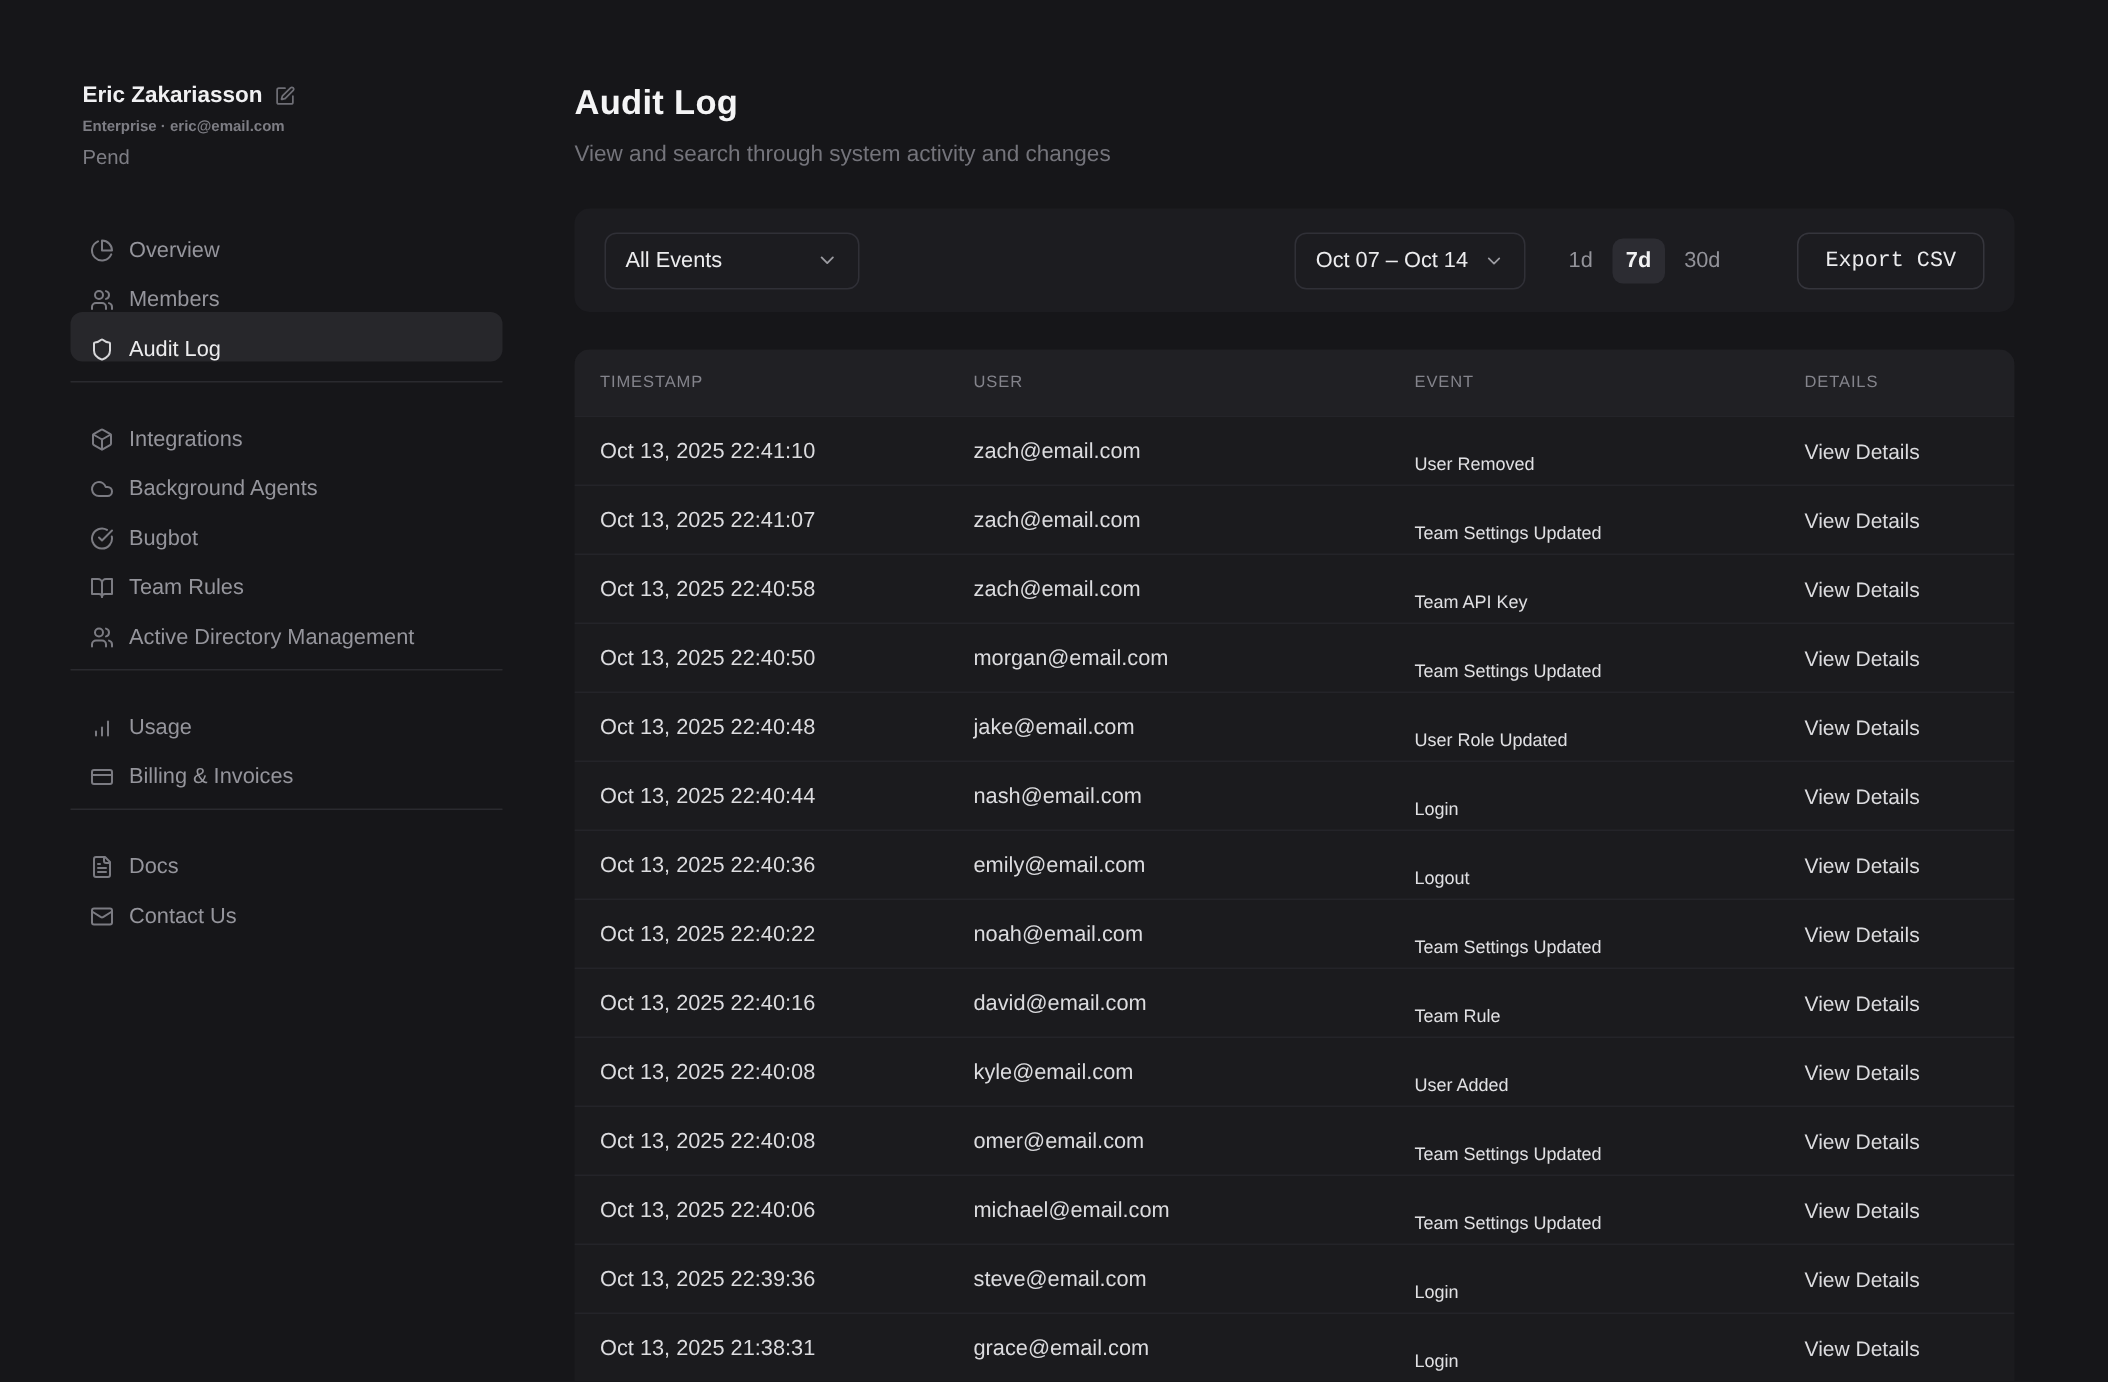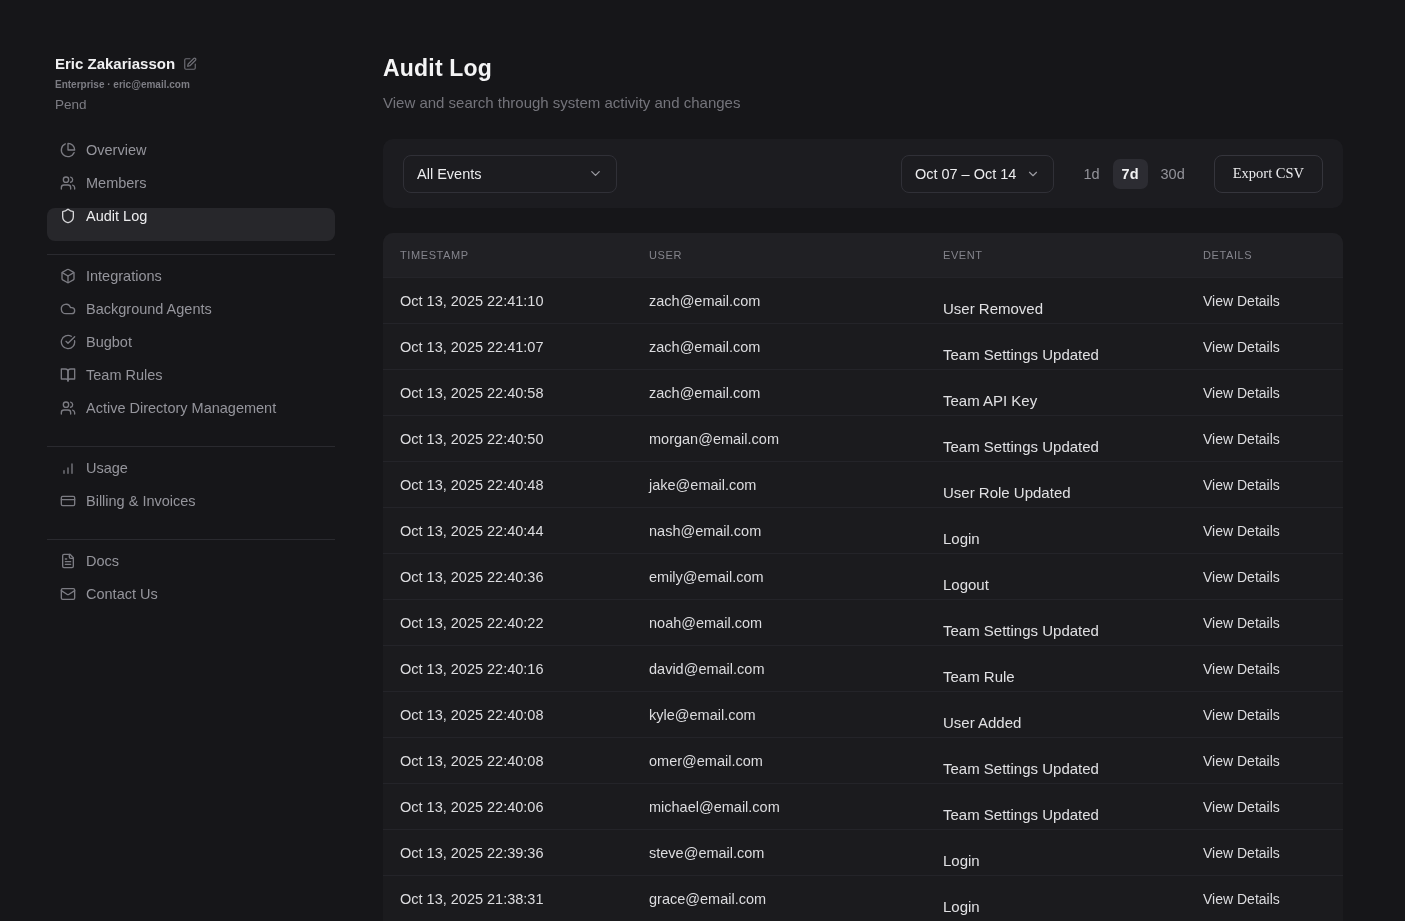--- a/index.html
+++ b/index.html
@@ -21,21 +21,21 @@
   .user-block { padding-left: 8px; margin-bottom: 30px; }
   .user-name-row { display: flex; align-items: center; gap: 8px; }
   .user-name { font-size: 15px; font-weight: 700; color: #f0f0f2; }
   .edit-icon { color: #6e6e75; cursor: pointer; }
   .user-meta { margin-top: 7px; font-size: 10px; color: #7d7d84; font-weight: bold; }
   .user-meta2 { margin-top: 7px; font-size: 13.5px; color: #7d7d84; }
 
   .nav-item {
     height: 33px;
     display: flex;
-    align-items: flex-start;
+    align-items: flex-end;
     gap: 10px;
     padding: 0 13px;
     border-radius: 8px;
     color: #95959c;
     font-size: 14.5px;
     cursor: pointer;
     white-space: nowrap;
   }
   .nav-item .icon { color: #7b7b82; flex: 0 0 16px; }
   .nav-item.active { background: #27272b; color: #ececee; }
@@ -71,21 +71,21 @@
     background: transparent;
   }
   .search-box .icon { color: #82828a; }
   .search-input {
     background: transparent; border: none; outline: none;
     color: #e4e4e6; font-size: 14.5px; width: 100%;
     font-family: "Liberation Sans", sans-serif;
   }
   .search-input::placeholder { color: #85858d; }
   .select-box {
-    width: 214px; height: 38px;
+    width: 170px; height: 38px;
     border: 1px solid #303037;
     border-radius: 8px;
     display: flex; align-items: center; justify-content: space-between;
     padding: 0 13px;
     font-size: 14.5px; color: #ececee;
     cursor: pointer;
   }
   .select-box .icon, .date-box .icon { color: #9b9ba1; }
   .date-box {
     margin-left: auto;
@@ -105,21 +105,22 @@
     font-family: "Liberation Sans", sans-serif;
   }
   .seg-btn.active { background: #2c2c32; color: #f2f2f3; font-weight: 700; }
   .export-btn {
     height: 38px;
     border: 1px solid #35353c;
     border-radius: 8px;
     background: transparent;
     color: #ececee; font-size: 14.5px;
     padding: 0 18px; cursor: pointer;
-    font-family: Liberation Serif, serif;
+    font-family: Liberation Mono, monospace;
+    margin-left: 22px;
   }
 
   
   .table-card {
     margin-top: 25px;
     background: #1b1b1e;
     border-radius: 10px 10px 0 0;
     overflow: hidden;
   }
   .t-row {
@@ -131,21 +132,21 @@
     height: 44px;
     align-items: center;
   }
   .t-head .t-cell {
     font-size: 11px; letter-spacing: 0.6px;
     color: #84848c; font-weight: 400;
   }
   .t-cell { padding-left: 17px; display: flex; align-items: center; }
   .t-body .t-row { height: 46px; border-top: 1px solid #242429; align-items: center; }
   .cell-timestamp, .cell-user { font-size: 14.5px; color: #dcdcdf; }
-  .cell-event { font-size: 15px; color: #e0e0e3; margin-top: 16px; }
+  .cell-event { font-size: 12px; color: #e0e0e3; margin-top: 16px; }
   .cell-details a { color: #dcdcdf; font-size: 14px; text-decoration: none; cursor: pointer; }
 </style>
 </head>
 <body>
 
 <svg width="0" height="0" style="position:absolute" aria-hidden="true">
   <defs>
     <g id="i-pie" fill="none" stroke="currentColor" stroke-width="2" stroke-linecap="round" stroke-linejoin="round">
         <path d="M21.21 15.89A10 10 0 1 1 8 2.83"></path>
         <path d="M22 12A10 10 0 0 0 12 2v10z"></path>

